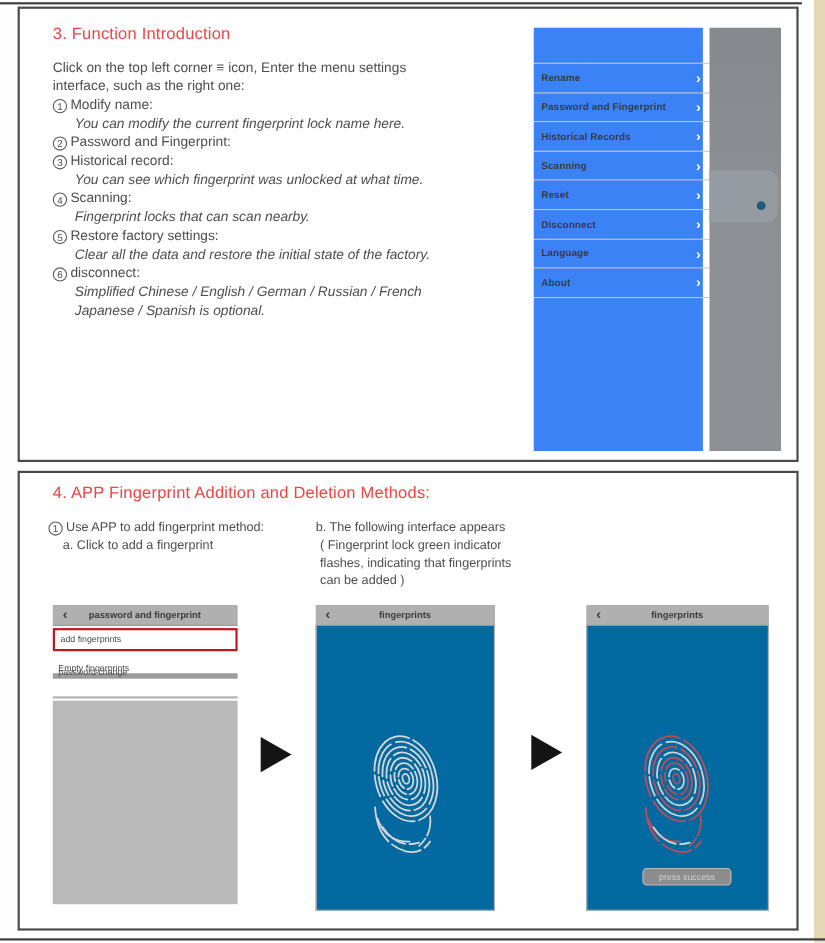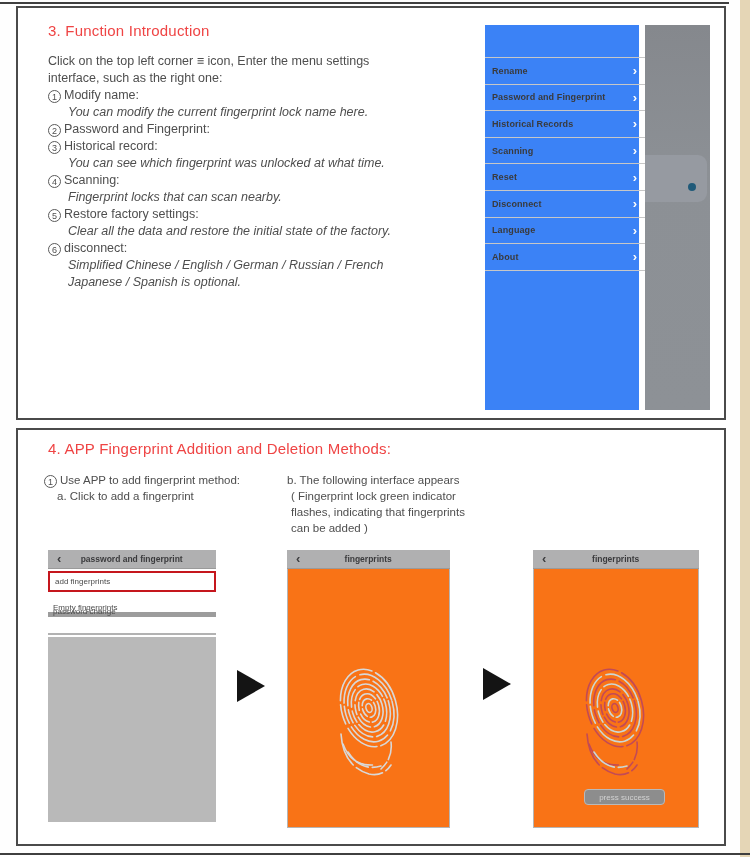--- a/index.html
+++ b/index.html
@@ -65,21 +65,21 @@
   .p1-hl span { font-size:8px; color:#4a4a4a; padding-left:5px; }
   .p1-row2 { position:absolute; left:0; top:47px; width:168px; height:15px; display:flex; align-items:flex-end; }
   .p1-row2 span, .p1-row3 span { font-size:8px; color:#4a4a4a; padding-left:5px; }
   .p1-bar { position:absolute; left:0; top:62px; width:168px; height:5px; background:#9c9c9c; }
   .p1-row3 { position:absolute; left:0; top:52px; width:168px; height:14px; display:flex; align-items:flex-end; }
   .p1-line { position:absolute; left:0; top:83px; width:168px; height:2px; background:#b2b2b2; }
   .p1-block { position:absolute; left:0; top:87px; width:168px; height:185px; background:#b9b9b9; }
 
   .phone2 { left:269px; width:163px; height:278px; }
   .phone3 { left:515px; width:166px; height:278px; }
-  .p-body { position:absolute; left:0; top:19px; right:0; bottom:0; background:#f97316;
+  .p-body { position:absolute; left:0; top:19px; right:0; bottom:0; background:#0369a1;
             border:1px solid #b5b5b5; border-top:none;padding-left:37px; }
   .fp-wrap { position:absolute; left:43px; top:93px; }
 
   .press-btn { position:absolute; left:50px; top:220px; width:81px; height:16px; background:#8d8d8d;
                border:1px solid #b9b9b9; border-radius:4px; color:#d2d2d2; font-size:8px;
                display:flex; align-items:center; justify-content:center; }
 
   .arrow { position:absolute; width:0; height:0;
            border-top:16px solid transparent; border-bottom:16px solid transparent;
            border-left:28px solid #141414; }

